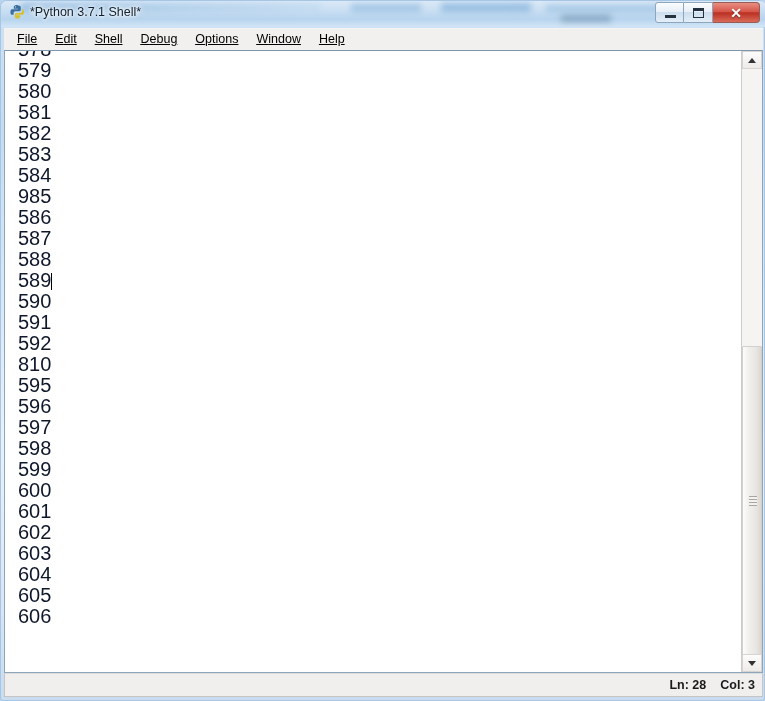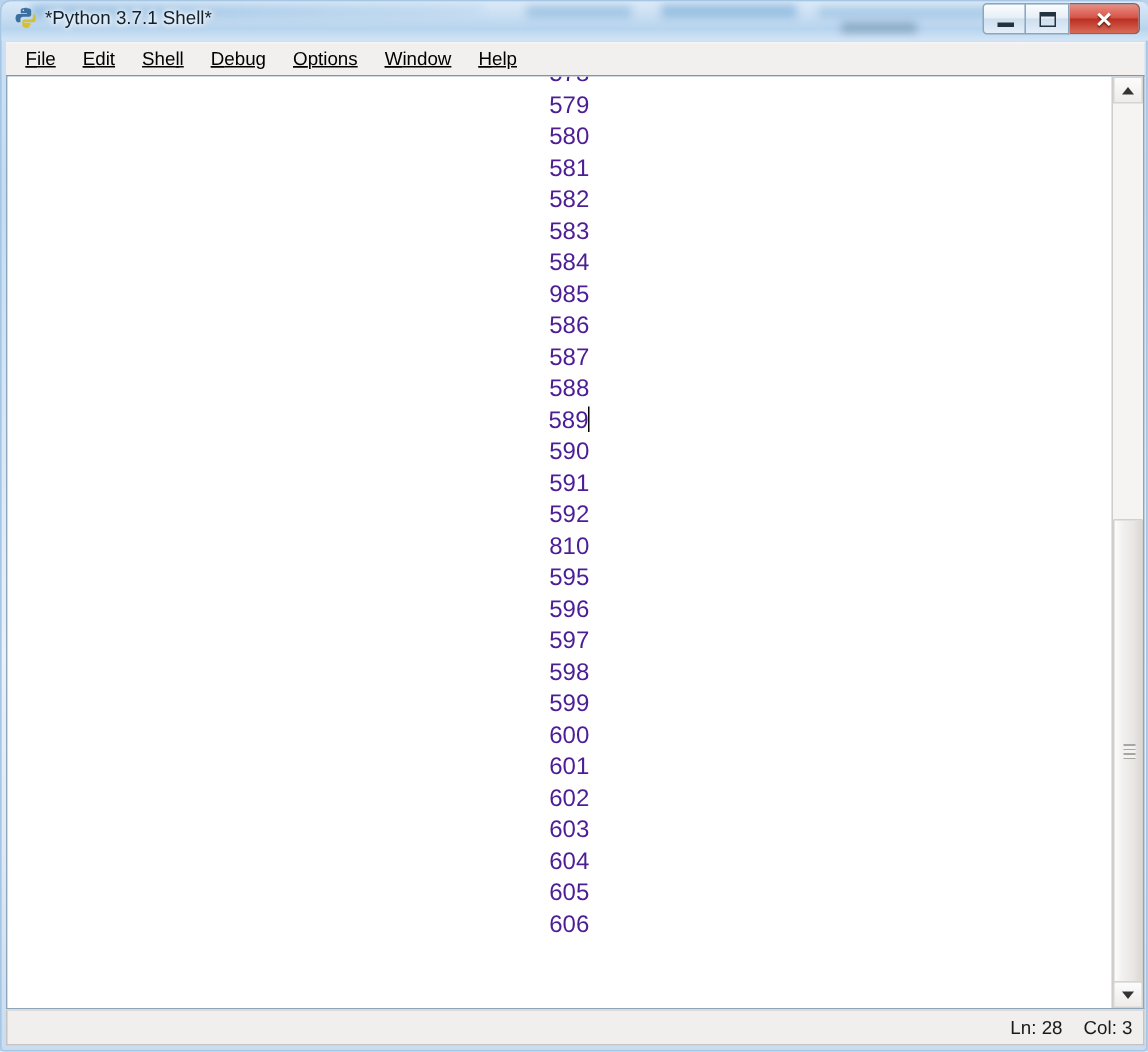--- a/index.html
+++ b/index.html
@@ -142,27 +142,26 @@
   #text-area {
     position: absolute;
     left: 0; top: 0;
     width: 736px; height: 621px;
     background: #fff;
     overflow: hidden;
     padding-left: 13px;
   }
   .out-line {
     font-family: "Liberation Sans", sans-serif;
-    font-size: 16px;
+    font-size: 20px;
     line-height: 21px;
     height: 21px;
-    color: #4c1d95;
+    color: #0f172a;
     white-space: pre;
     position: relative;
-    text-align: center;
   }
   #first-line { margin-top: -12px; }
   .caret {
     display: inline-block;
     width: 1px; height: 17px;
     background: #000;
     vertical-align: -3px;
     margin-left: 0px;
   }
 
@@ -219,20 +218,21 @@
     left: 3px; top: 672px;
     width: 759px; height: 24px;
     background: #f0efee;
     border: 1px solid #c6c4c2;
     border-top: 1px solid #dedcda;
     display: flex;
     align-items: center;
     justify-content: flex-end;
     padding-right: 7px;
     gap: 14px;
+    font-weight: bold;
   }
   .status-text {
     font-size: 12.5px;
     color: #1a1a1a;
     white-space: nowrap;
   }
 </style>
 </head>
 <body>
 

